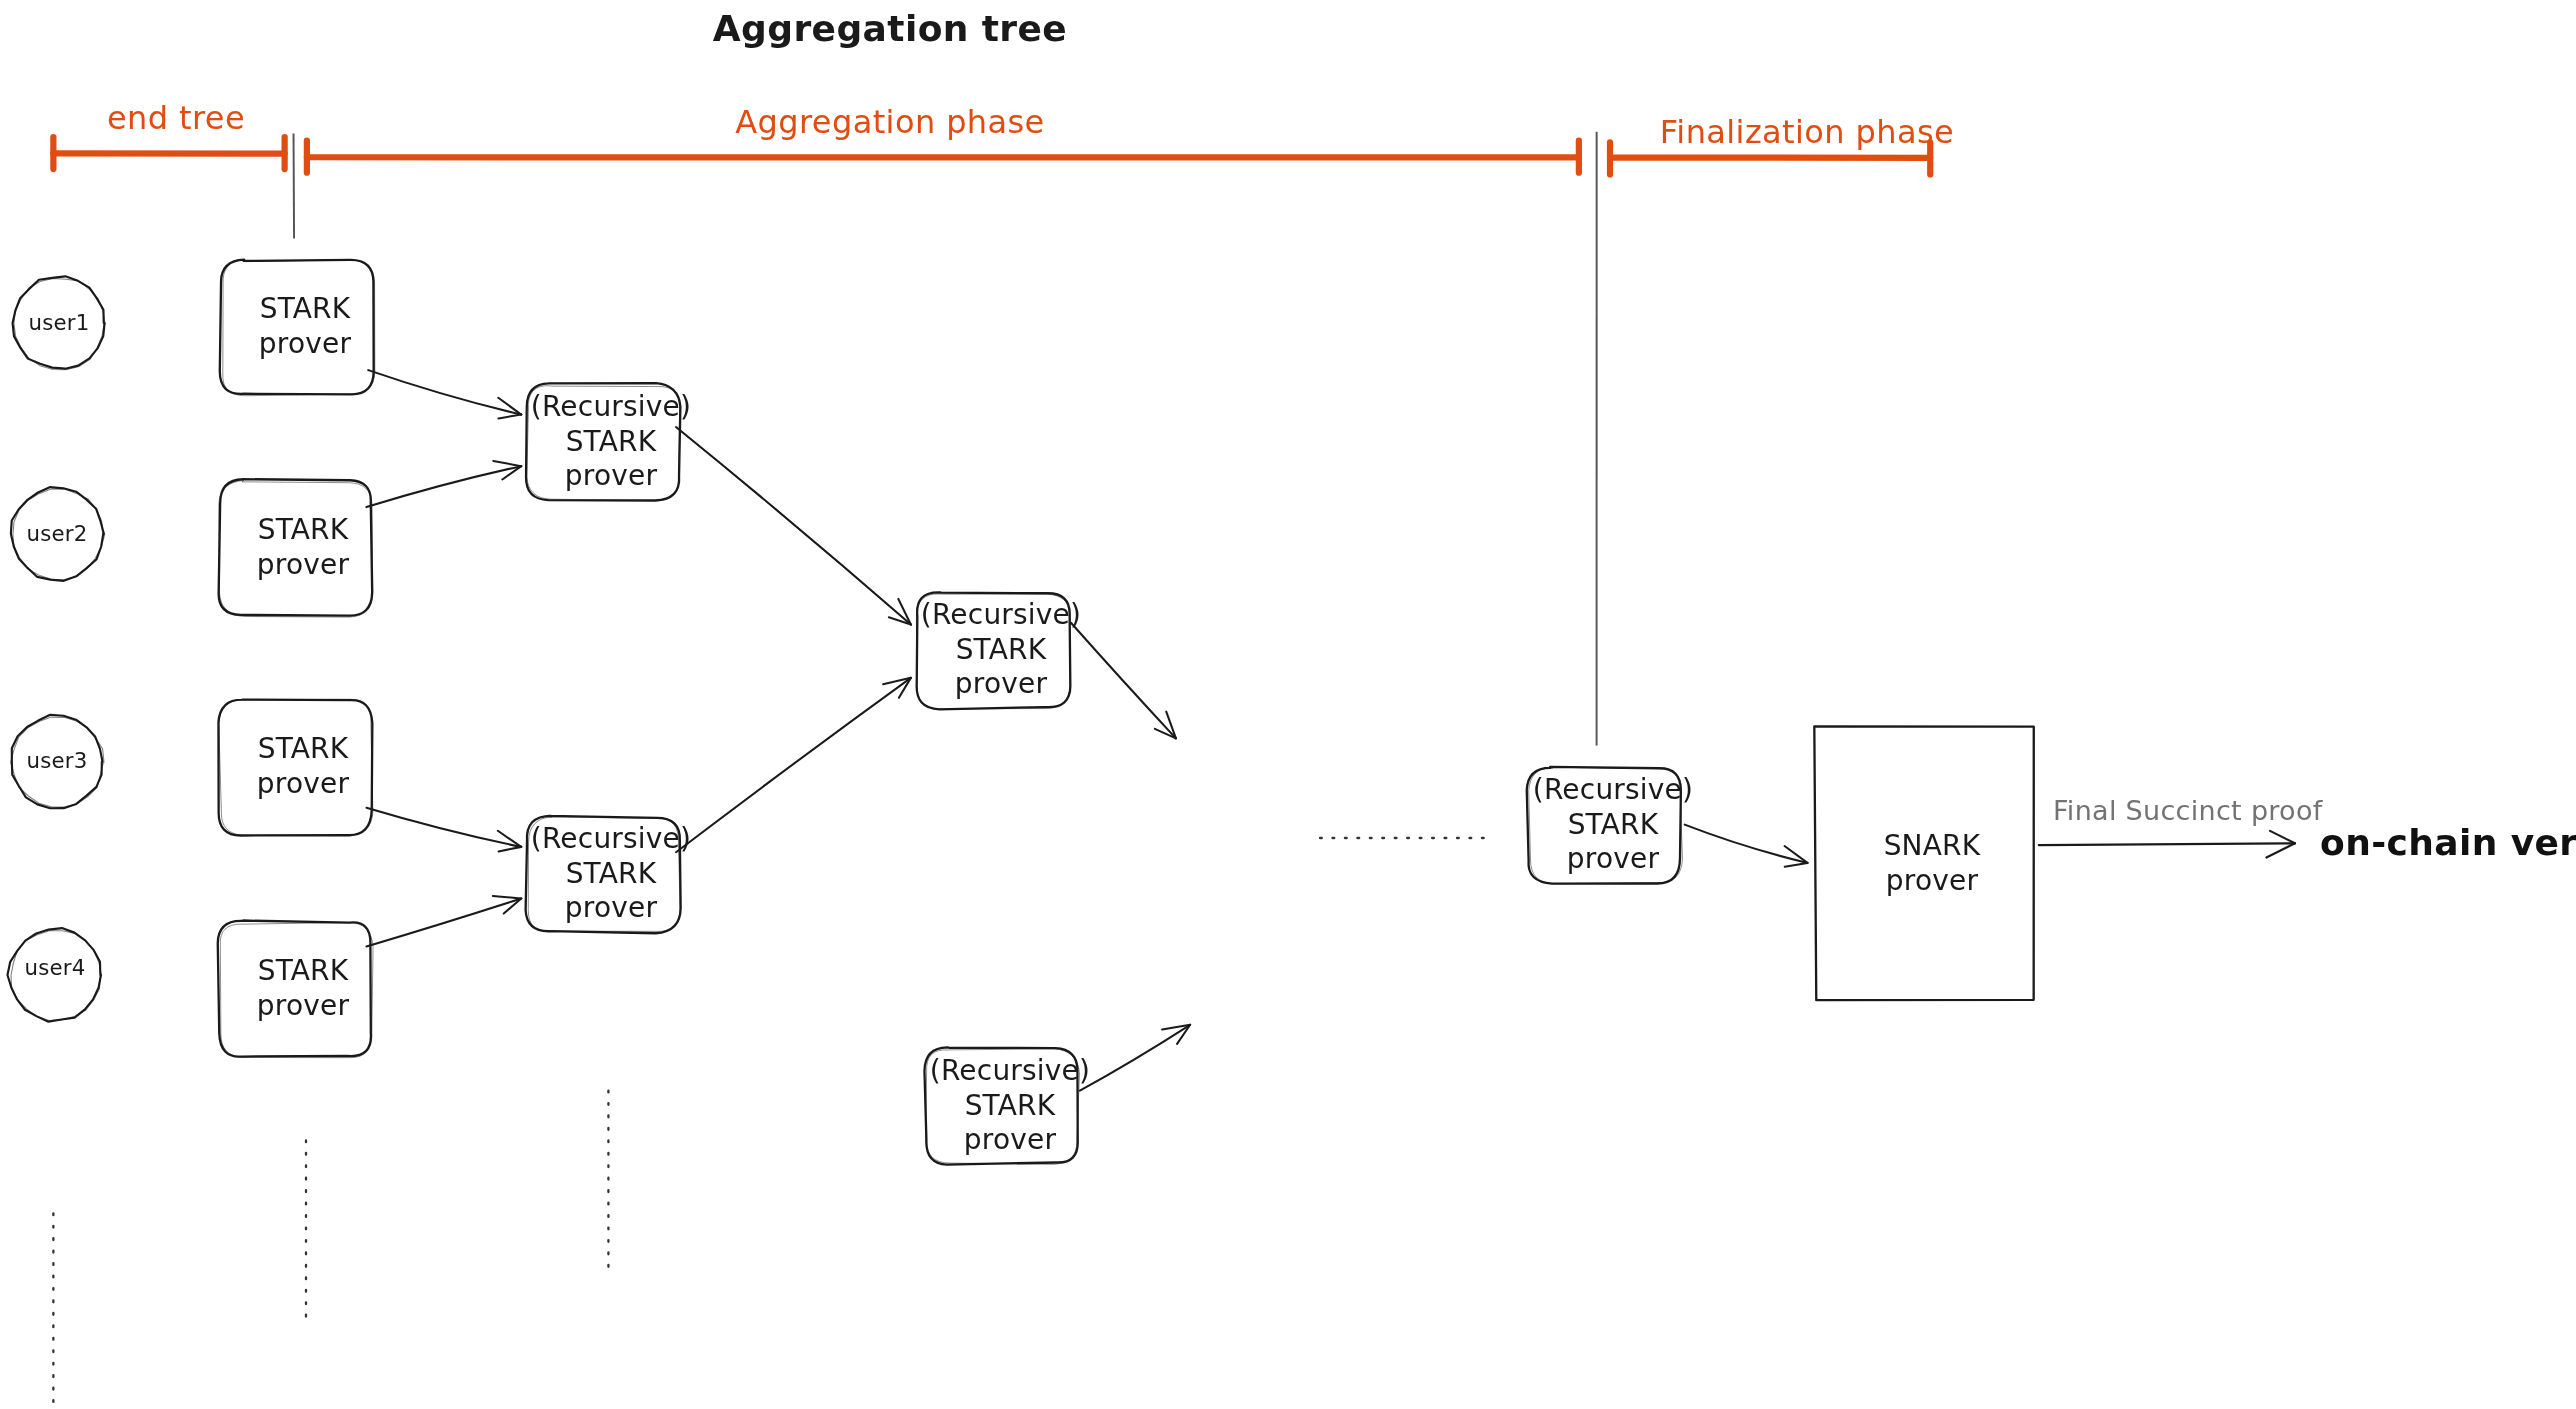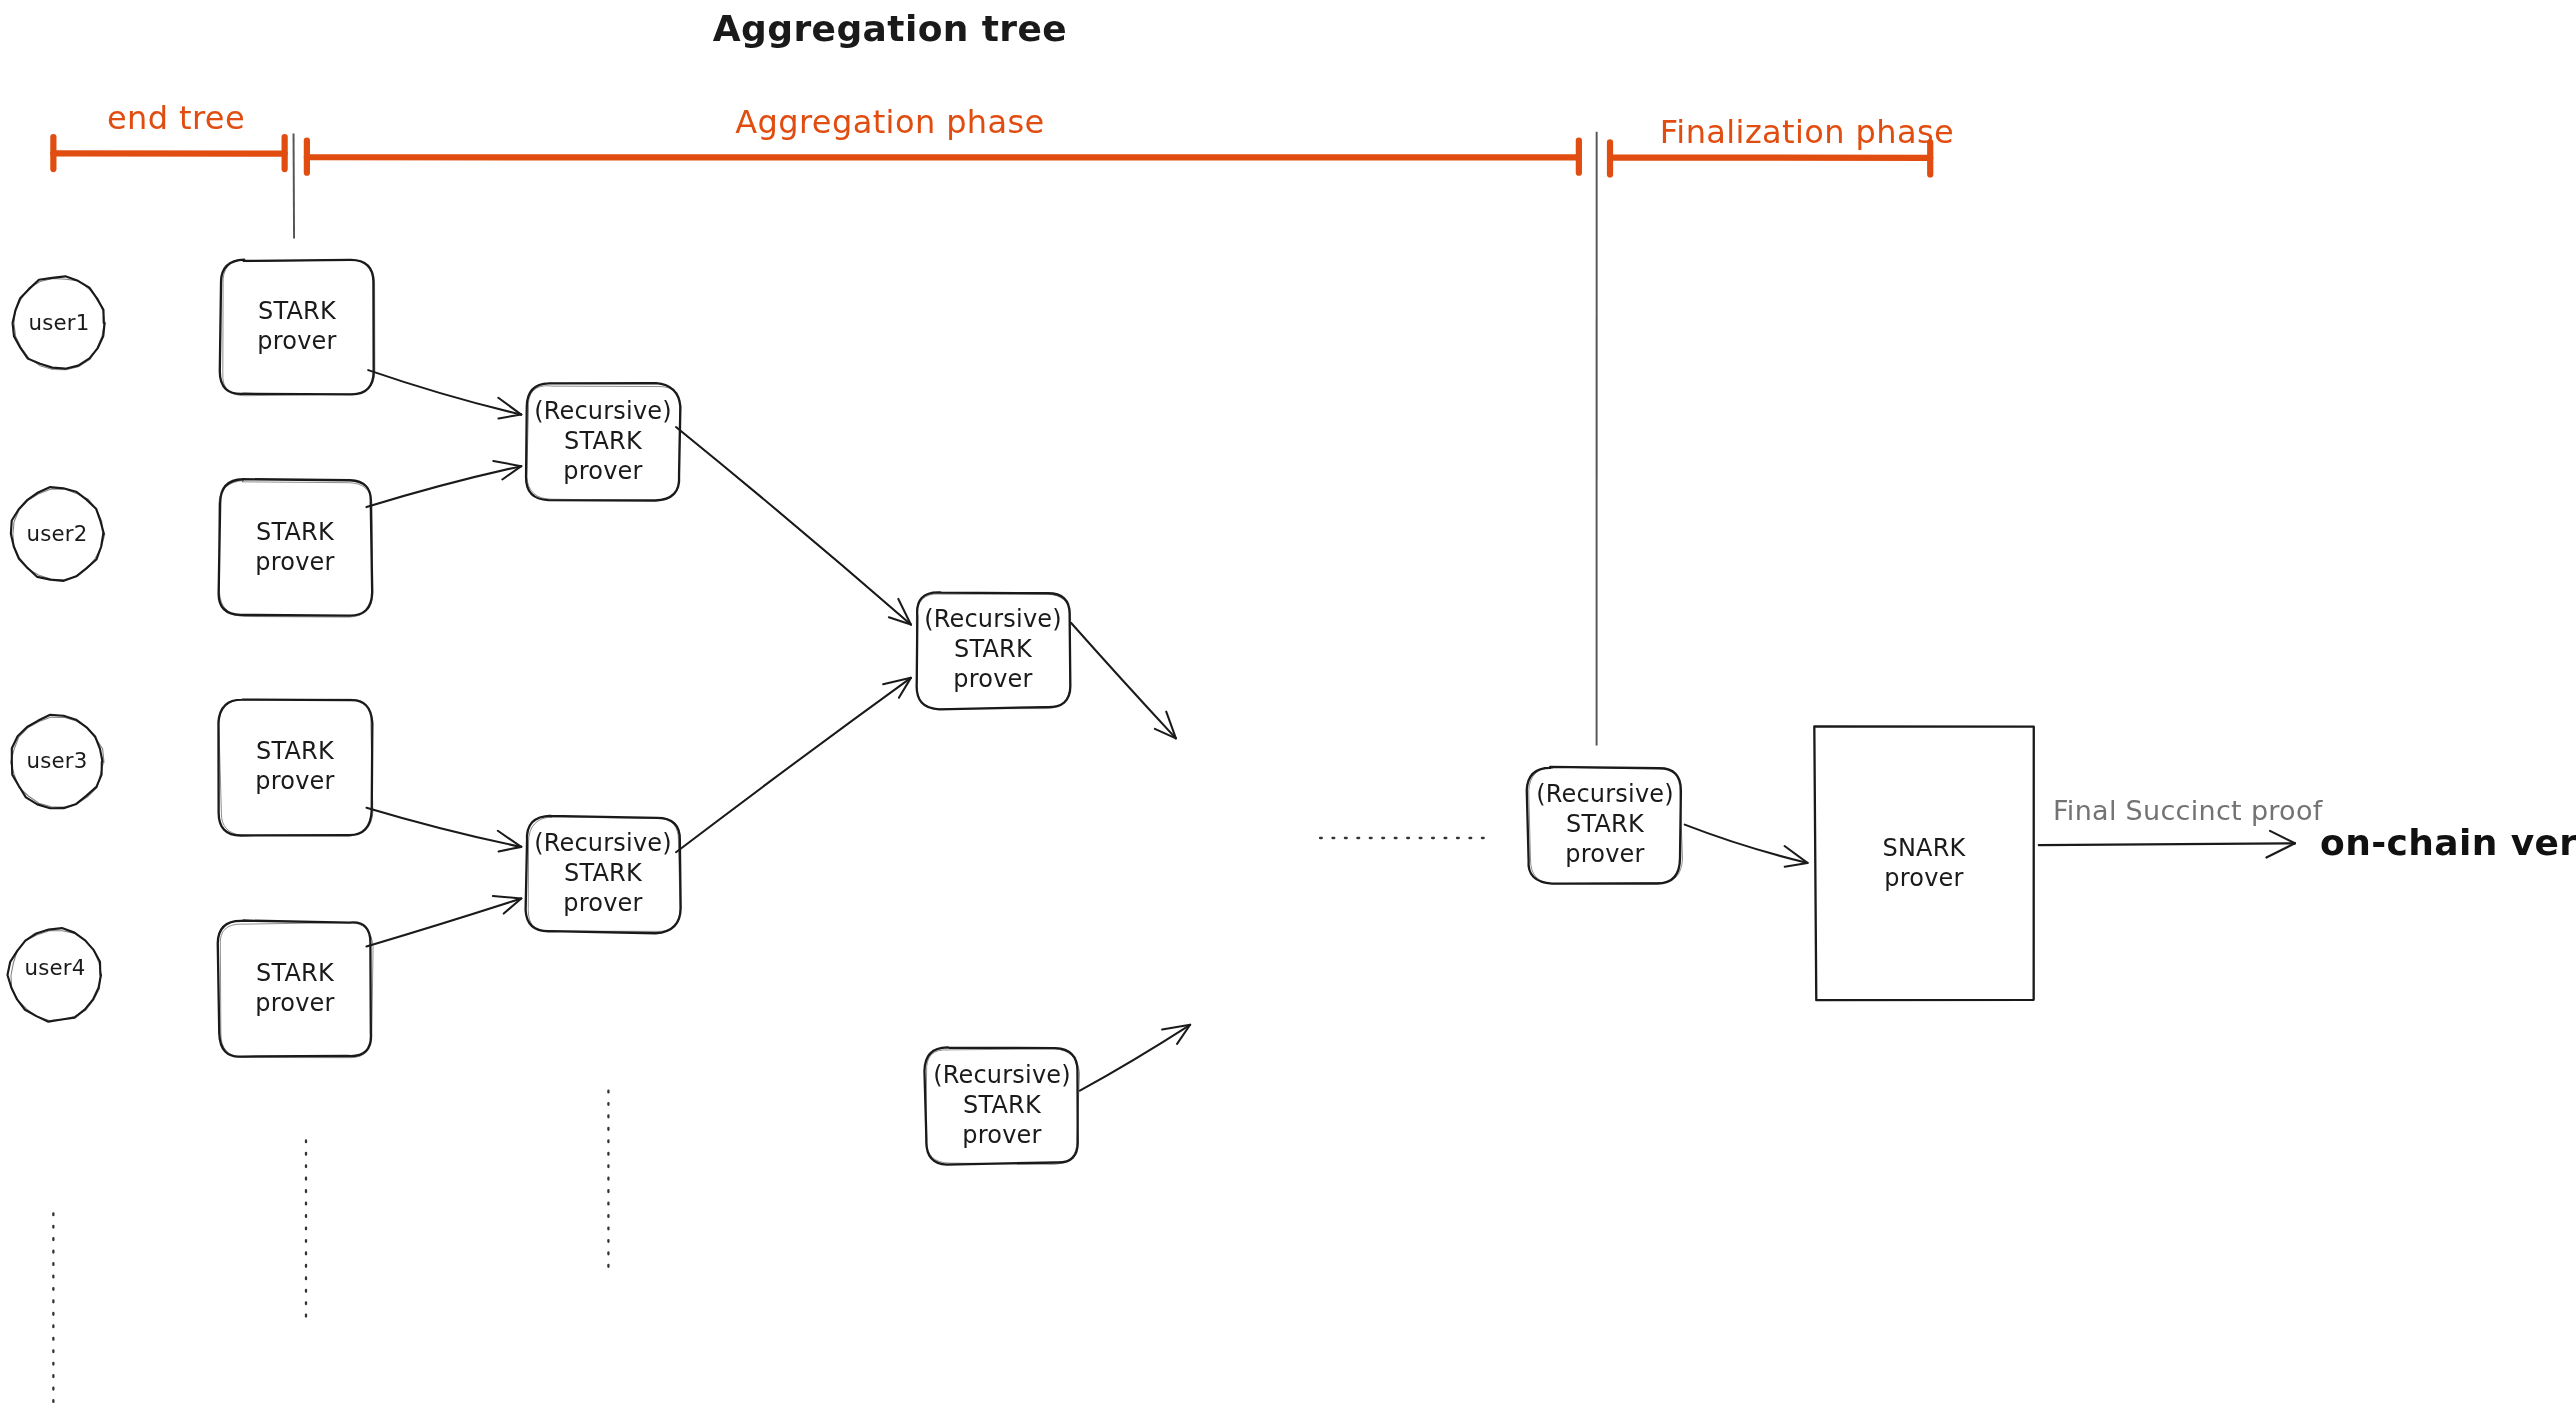--- a/index.html
+++ b/index.html
@@ -13,21 +13,21 @@
   .lbl{
     position:absolute;
     font-family:"DejaVu Sans", sans-serif;
     color:#1a1a1a;
     white-space:pre;
     line-height:1.24;
     text-align:center;
     pointer-events:none;
     letter-spacing:0.2px;
   }
-  .node-text{font-size:24px;}
+  .node-text{font-size:28px;margin-left:8px;}
   .node-text .l1{display:block;}
   .circle-text{font-size:21.3px;}
   .title{font-size:36px;font-weight:600;letter-spacing:0.4px;}
   .phase{font-size:32px;color:#e14d10;letter-spacing:0.4px;}
   .edge-lbl{font-size:27px;color:#737373;letter-spacing:0.3px;}
   .sink{font-size:36px;font-weight:600;color:#111;letter-spacing:0.4px;}
   .ctr{transform:translate(-50%,-50%);}
   .lft{transform:translate(0,-50%);}
 </style>
 </head>

